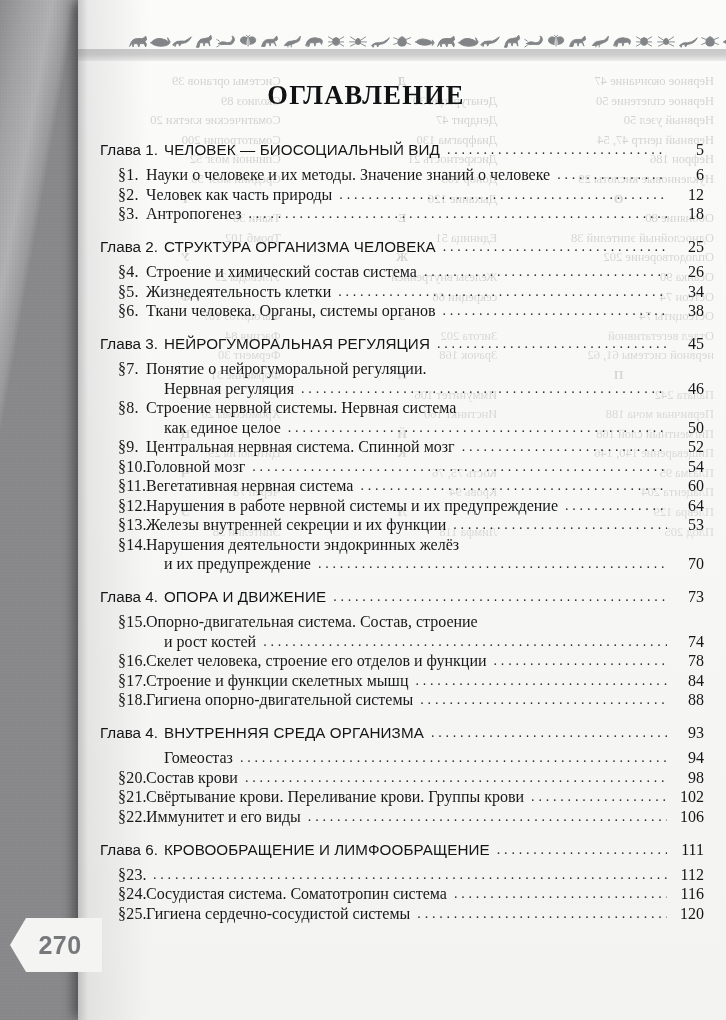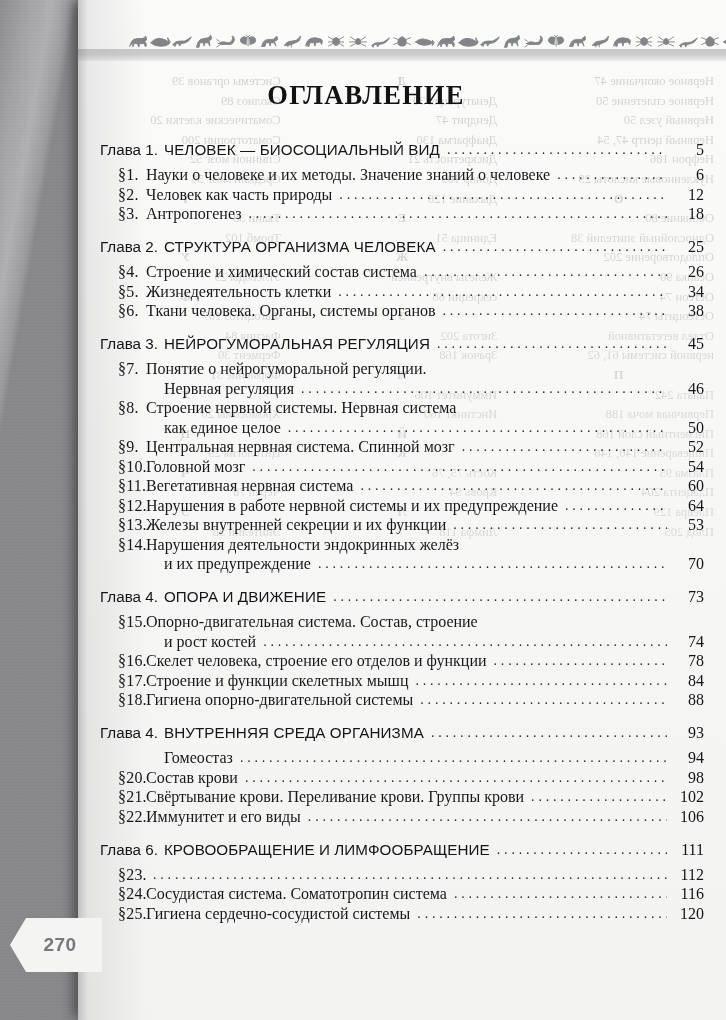--- a/index.html
+++ b/index.html
@@ -131,21 +131,21 @@
     background: #f4f4f2;
     clip-path: polygon(16px 0, 100% 0, 100% 100%, 16px 100%, 0 50%);
     display: flex;
     align-items: center;
     justify-content: center;
     box-shadow: 0 2px 5px rgba(0,0,0,.28);
   }
   .page-tab span {
     font-family: "Liberation Sans", sans-serif;
     font-weight: bold;
-    font-size: 19px;
+    font-size: 25px;
     color: #76787b;
     letter-spacing: .5px;
     padding-left: 8px;
   }
 
   
   .content {
     position: absolute;
     left: 22px;
     top: 74px;

